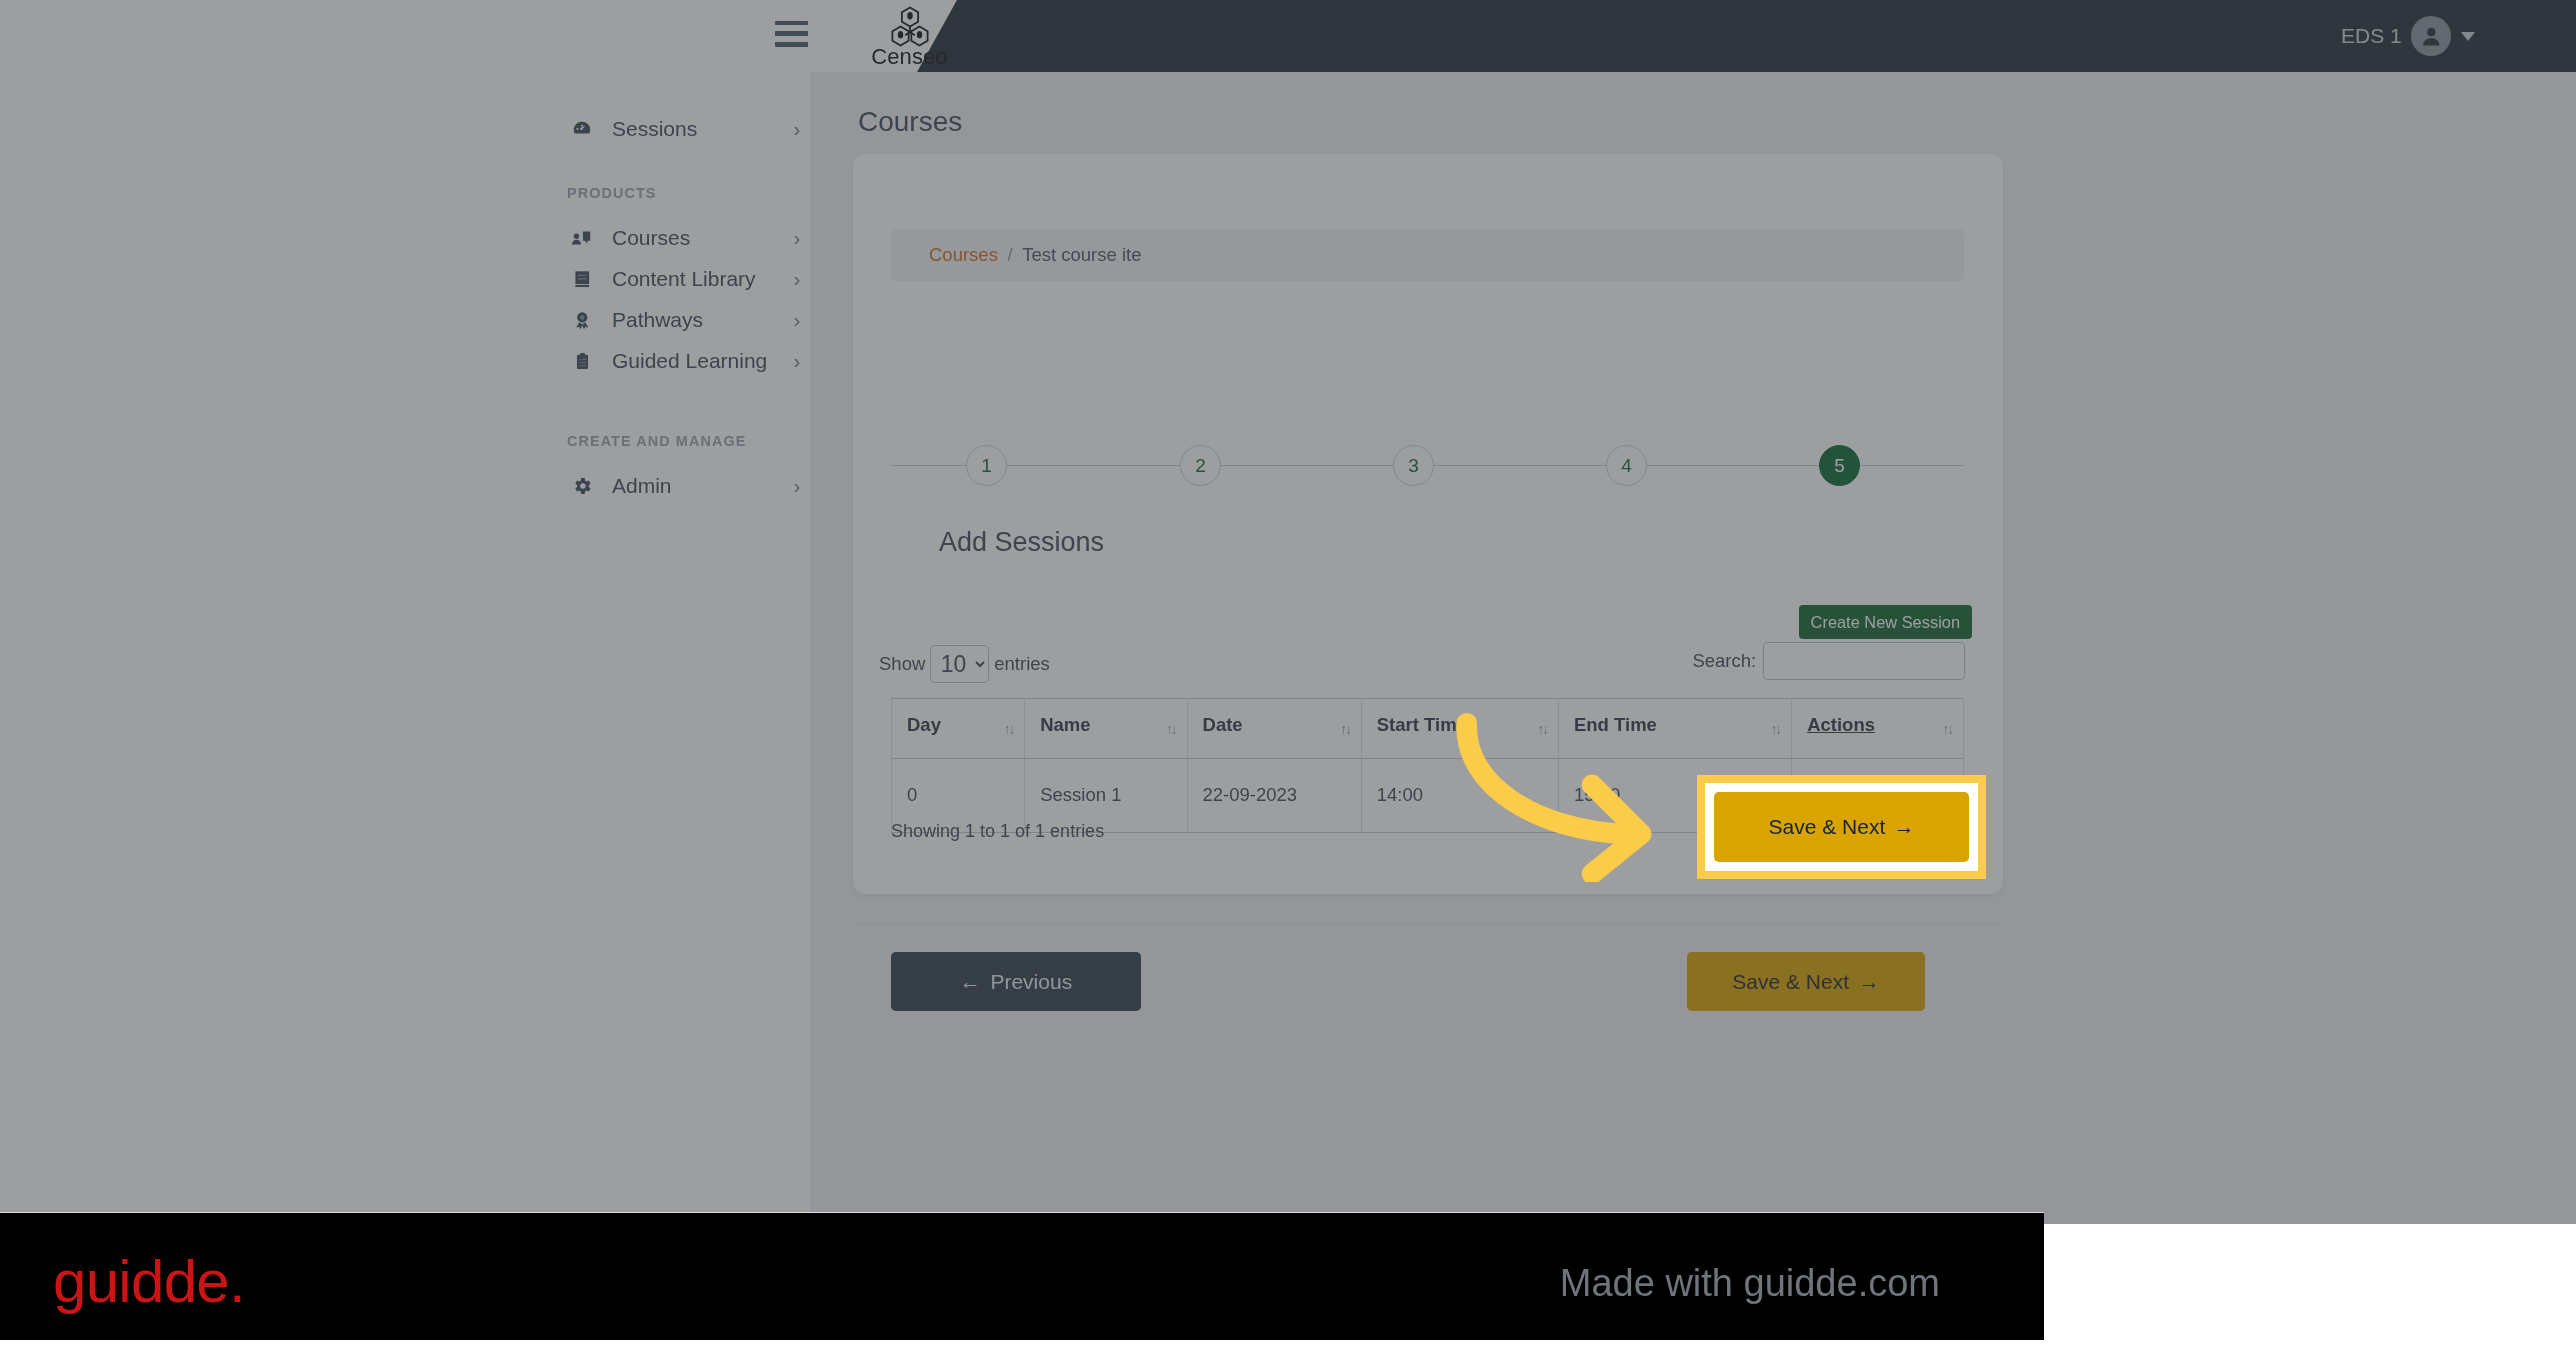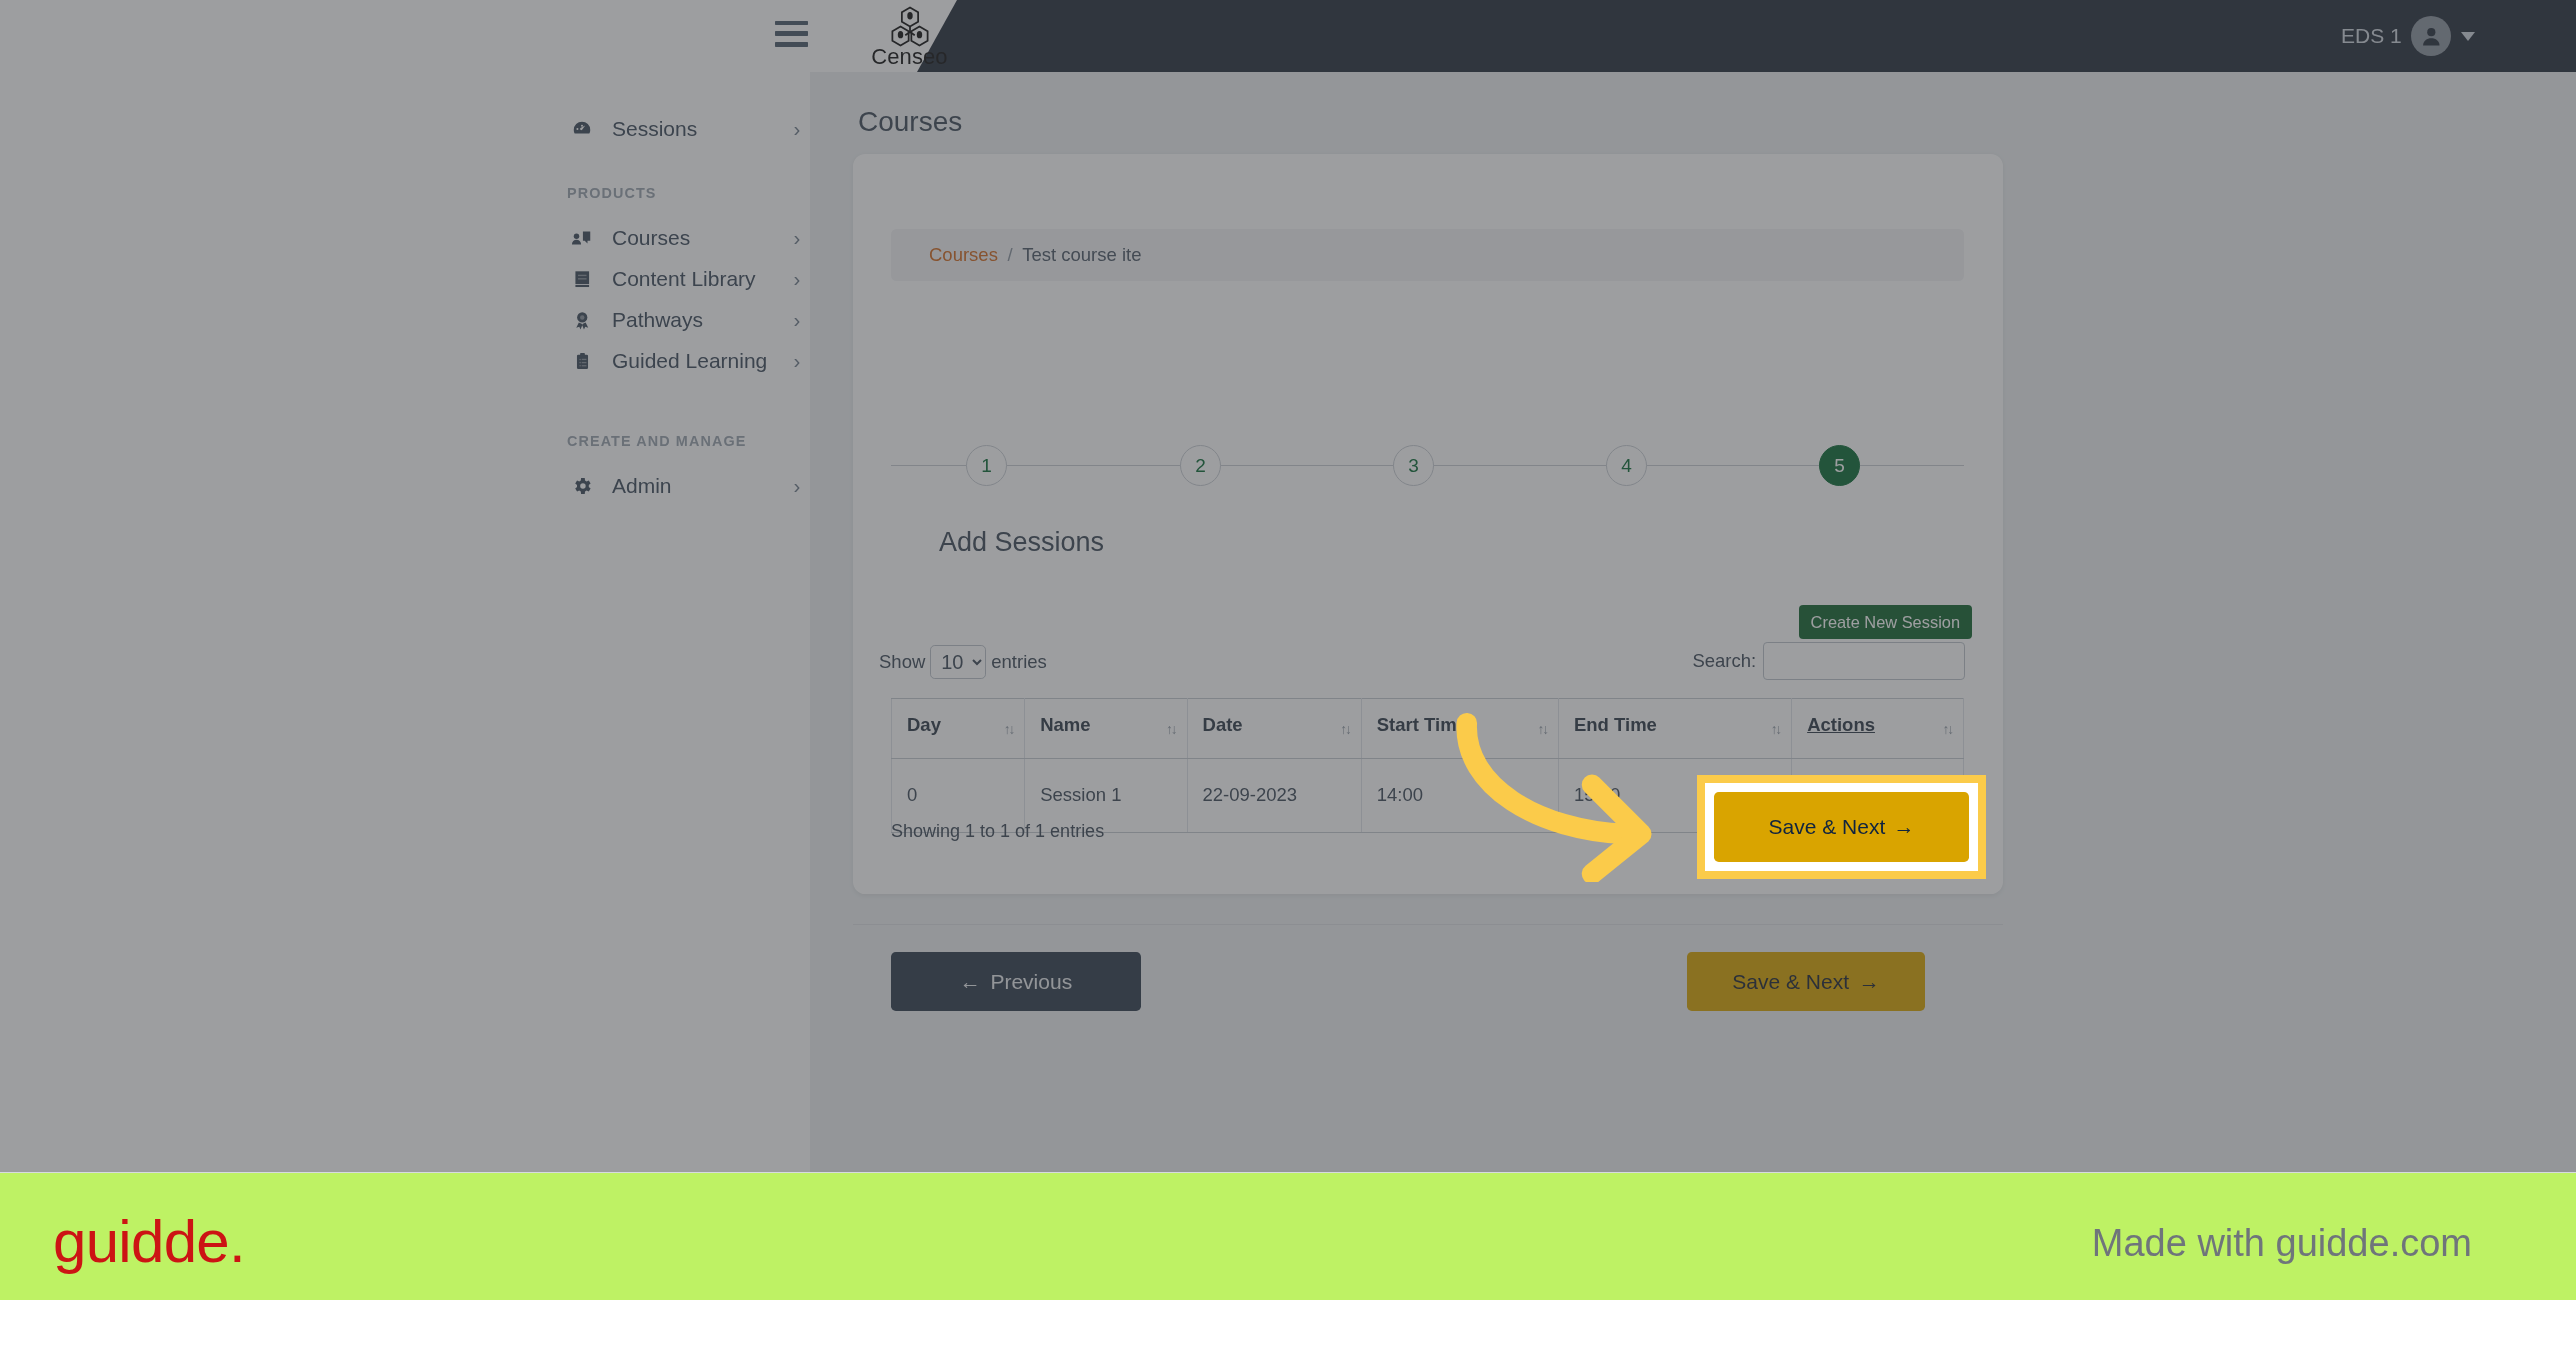--- a/index.html
+++ b/index.html
@@ -141,24 +141,23 @@
     background: #13642f; color: #ffffff; border: none; border-radius: 4.1px;
     padding: 7.5px 11.6px; font-size: 16.4px; cursor: pointer;
     font-family: "Liberation Sans", sans-serif;
   }
   #len-wrap {
     position: absolute; left: 26px; top: 491px;
     display: flex; align-items: center; gap: 5px;
     font-size: 18.5px; color: #3e4b59;
   }
   #len-select {
-    font-size: 20px; padding: 4.1px 5.5px; border: 0.7px solid #bcc3cb; border-radius: 4.8px;
+    font-size: 23px; padding: 4.1px 5.5px; border: 0.7px solid #bcc3cb; border-radius: 4.8px;
     background: #ffffff; color: #3e4b59; font-family: "Liberation Sans", sans-serif;
     cursor: pointer;
-    text-align: center;
   }
   #search-wrap {
     position: absolute; right: 38px; top: 488px;
     display: flex; align-items: center; gap: 6.8px;
     font-size: 18.5px; color: #3e4b59;
   }
   #search-input {
     width: 202px; height: 38px; border: 0.7px solid #bcc3cb; border-radius: 4.1px;
     background: #ffffff; font-size: 17px; padding: 0 6.8px;
     font-family: "Liberation Sans", sans-serif;
@@ -252,23 +251,23 @@
     display: flex; align-items: center; justify-content: center; gap: 8.2px;
     font-family: "Liberation Sans", sans-serif;
   }
   #arrow-annotation {
     position: absolute; left: 1436px; top: 704px;
     width: 479px; height: 178px; pointer-events: none;
   }
 
   
   #footer {
-    position: absolute; left: 0; top: 1172px;
-    width: 2576px; height: 128px;
-    background: #bef264;
+    position: absolute; left: 0; top: 1212px;
+    width: 2044px; height: 128px;
+    background: #000000;
     border-top: 0.7px solid #d7dbdf;
   }
   #guidde-logo {
     position: absolute; left: 53px; top: 34px;
     font-size: 60px; color: #cc1414; letter-spacing: -0.7px;
   }
   #made-with {
     position: absolute; right: 104px; top: 49px;
     font-size: 38px; color: #6f757b;
   }

